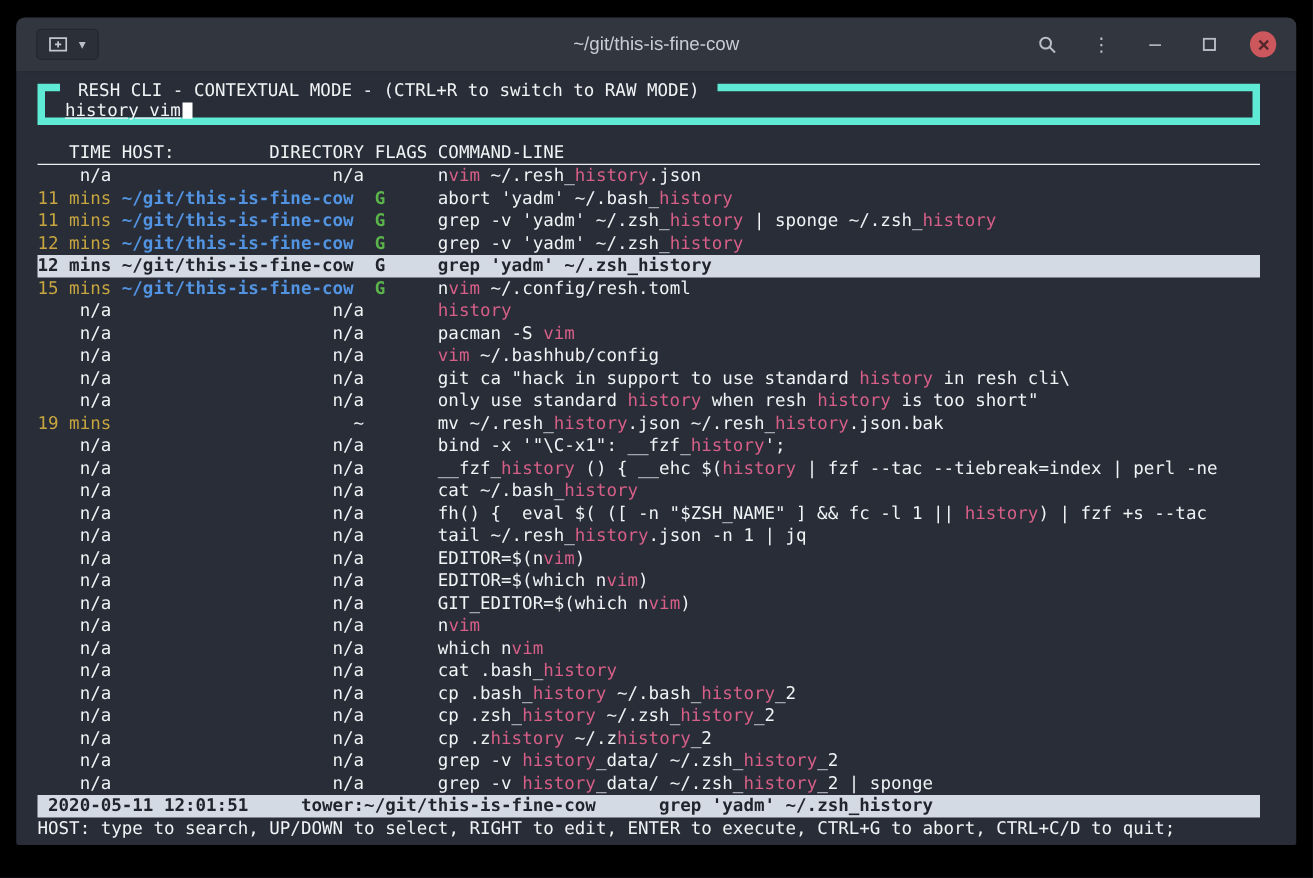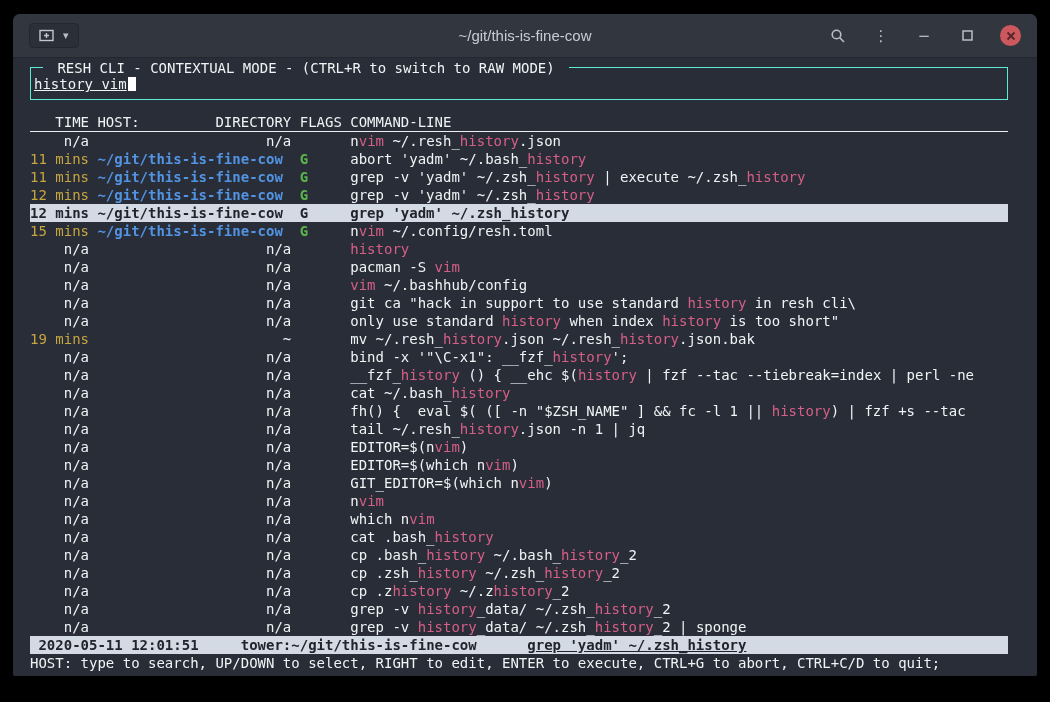--- a/index.html
+++ b/index.html
@@ -36,21 +36,21 @@
   .tb-icon-btn{background:none;border:none;cursor:pointer;display:flex;align-items:center;
     justify-content:center;width:20px;height:22px;color:var(--icon);}
   .kebab{font-size:15px;font-family:"DejaVu Sans",sans-serif;color:var(--icon);}
   .min-glyph{font-size:15px;color:var(--icon);font-family:"DejaVu Sans",sans-serif;}
   .close-btn{width:21px;height:21px;border-radius:50%;background:var(--close);
     border:none;display:flex;align-items:center;justify-content:center;cursor:pointer;}
 
   
   .content{padding:9px 29px 0 17px;color:var(--fg);font-size:14px;line-height:18px;}
 
-  .resh-box{position:relative;border:1px solid #5eead4;height:33px;margin-bottom:13px;}
+  .resh-box{position:relative;border:6px solid #5eead4;height:33px;margin-bottom:13px;padding-left:13px;}
   .resh-box-title{position:absolute;top:-9px;left:12px;background:var(--term-bg);
     padding:0 6px;white-space:pre;}
   .resh-input{padding:7px 0 0 3px;white-space:pre;text-decoration:underline;}
   .cursor{display:inline-block;width:8px;height:15px;background:#fff;
     vertical-align:-2px;margin-left:1px;}
 
   .tbl-header{height:19px;border-bottom:1px solid #eceef1;white-space:pre;}
   .row{height:18px;white-space:pre;overflow:hidden;}
   .row.selected{background:var(--sel-bg);color:var(--sel-fg);font-weight:bold;}
   .col-time{display:inline-block;width:7ch;text-align:right;}
@@ -68,21 +68,21 @@
   .h-time{display:inline-block;width:7ch;text-align:right;}
   .h-host{display:inline-block;width:23ch;margin-left:1ch;position:relative;}
   .h-dir{position:absolute;right:0;top:0;}
   .h-flags{display:inline-block;width:5ch;margin-left:1ch;}
   .h-cmd{margin-left:1ch;}
 
   .status-bar{background:var(--sel-bg);color:var(--sel-fg);font-weight:bold;
     height:18px;white-space:pre;}
   .sb-date{margin-left:1ch;text-align:right;}
   .sb-loc{margin-left:5ch;}
-  .sb-cmd{margin-left:6ch;text-decoration:underline;}
+  .sb-cmd{margin-left:6ch;}
   .help-line{height:18px;white-space:pre;}
 </style>
 </head>
 <body>
 
 <div class="window">
 
   <div class="titlebar">
     <div class="tb-left">
       <button class="newtab-btn">
@@ -137,29 +137,29 @@
     <div class="resh-box">
       <span class="resh-box-title"> RESH CLI - CONTEXTUAL MODE - (CTRL+R to switch to RAW MODE) </span>
       <div class="resh-input"><span>history vim</span><span class="cursor"></span></div>
     </div>
 
     <div class="tbl-header"><span class="h-time">TIME</span><span class="h-host"><span>HOST:</span><span class="h-dir">DIRECTORY</span></span><span class="h-flags">FLAGS</span><span class="h-cmd">COMMAND-LINE</span></div>
 
     <div>
         <div class="row"><span class="col-time">n/a</span><span class="col-hostdir dir">n/a</span><span class="col-flags"></span><span class="col-cmd"><span>n</span><span class="hl">vim</span><span> ~/.resh_</span><span class="hl">history</span><span>.json</span></span></div>
         <div class="row"><span class="col-time known">11 mins</span><span class="col-hostdir host">~/git/this-is-fine-cow</span><span class="col-flags">G</span><span class="col-cmd"><span>abort 'yadm' ~/.bash_</span><span class="hl">history</span></span></div>
-        <div class="row"><span class="col-time known">11 mins</span><span class="col-hostdir host">~/git/this-is-fine-cow</span><span class="col-flags">G</span><span class="col-cmd"><span>grep -v 'yadm' ~/.zsh_</span><span class="hl">history</span><span> | execute ~/.zsh_</span><span class="hl">history</span></span></div>
+        <div class="row"><span class="col-time known">11 mins</span><span class="col-hostdir host">~/git/this-is-fine-cow</span><span class="col-flags">G</span><span class="col-cmd"><span>grep -v 'yadm' ~/.zsh_</span><span class="hl">history</span><span> | sponge ~/.zsh_</span><span class="hl">history</span></span></div>
         <div class="row"><span class="col-time known">12 mins</span><span class="col-hostdir host">~/git/this-is-fine-cow</span><span class="col-flags">G</span><span class="col-cmd"><span>grep -v 'yadm' ~/.zsh_</span><span class="hl">history</span></span></div>
         <div class="row selected"><span class="col-time known">12 mins</span><span class="col-hostdir host">~/git/this-is-fine-cow</span><span class="col-flags">G</span><span class="col-cmd"><span>grep 'yadm' ~/.zsh_</span><span class="hl">history</span></span></div>
         <div class="row"><span class="col-time known">15 mins</span><span class="col-hostdir host">~/git/this-is-fine-cow</span><span class="col-flags">G</span><span class="col-cmd"><span>n</span><span class="hl">vim</span><span> ~/.config/resh.toml</span></span></div>
         <div class="row"><span class="col-time">n/a</span><span class="col-hostdir dir">n/a</span><span class="col-flags"></span><span class="col-cmd"><span class="hl">history</span></span></div>
         <div class="row"><span class="col-time">n/a</span><span class="col-hostdir dir">n/a</span><span class="col-flags"></span><span class="col-cmd"><span>pacman -S </span><span class="hl">vim</span></span></div>
         <div class="row"><span class="col-time">n/a</span><span class="col-hostdir dir">n/a</span><span class="col-flags"></span><span class="col-cmd"><span class="hl">vim</span><span> ~/.bashhub/config</span></span></div>
         <div class="row"><span class="col-time">n/a</span><span class="col-hostdir dir">n/a</span><span class="col-flags"></span><span class="col-cmd"><span>git ca "hack in support to use standard </span><span class="hl">history</span><span> in resh cli\</span></span></div>
-        <div class="row"><span class="col-time">n/a</span><span class="col-hostdir dir">n/a</span><span class="col-flags"></span><span class="col-cmd"><span>only use standard </span><span class="hl">history</span><span> when index </span><span class="hl">history</span><span> is too short"</span></span></div>
+        <div class="row"><span class="col-time">n/a</span><span class="col-hostdir dir">n/a</span><span class="col-flags"></span><span class="col-cmd"><span>only use standard </span><span class="hl">history</span><span> when resh </span><span class="hl">history</span><span> is too short"</span></span></div>
         <div class="row"><span class="col-time known">19 mins</span><span class="col-hostdir dir">~</span><span class="col-flags"></span><span class="col-cmd"><span>mv ~/.resh_</span><span class="hl">history</span><span>.json ~/.resh_</span><span class="hl">history</span><span>.json.bak</span></span></div>
         <div class="row"><span class="col-time">n/a</span><span class="col-hostdir dir">n/a</span><span class="col-flags"></span><span class="col-cmd"><span>bind -x '"\C-x1": __fzf_</span><span class="hl">history</span><span>';</span></span></div>
         <div class="row"><span class="col-time">n/a</span><span class="col-hostdir dir">n/a</span><span class="col-flags"></span><span class="col-cmd"><span>__fzf_</span><span class="hl">history</span><span> () { __ehc $(</span><span class="hl">history</span><span> | fzf --tac --tiebreak=index | perl -ne</span></span></div>
         <div class="row"><span class="col-time">n/a</span><span class="col-hostdir dir">n/a</span><span class="col-flags"></span><span class="col-cmd"><span>cat ~/.bash_</span><span class="hl">history</span></span></div>
         <div class="row"><span class="col-time">n/a</span><span class="col-hostdir dir">n/a</span><span class="col-flags"></span><span class="col-cmd"><span>fh() {  eval $( ([ -n "$ZSH_NAME" ] &amp;&amp; fc -l 1 || </span><span class="hl">history</span><span>) | fzf +s --tac</span></span></div>
         <div class="row"><span class="col-time">n/a</span><span class="col-hostdir dir">n/a</span><span class="col-flags"></span><span class="col-cmd"><span>tail ~/.resh_</span><span class="hl">history</span><span>.json -n 1 | jq</span></span></div>
         <div class="row"><span class="col-time">n/a</span><span class="col-hostdir dir">n/a</span><span class="col-flags"></span><span class="col-cmd"><span>EDITOR=$(n</span><span class="hl">vim</span><span>)</span></span></div>
         <div class="row"><span class="col-time">n/a</span><span class="col-hostdir dir">n/a</span><span class="col-flags"></span><span class="col-cmd"><span>EDITOR=$(which n</span><span class="hl">vim</span><span>)</span></span></div>
         <div class="row"><span class="col-time">n/a</span><span class="col-hostdir dir">n/a</span><span class="col-flags"></span><span class="col-cmd"><span>GIT_EDITOR=$(which n</span><span class="hl">vim</span><span>)</span></span></div>
         <div class="row"><span class="col-time">n/a</span><span class="col-hostdir dir">n/a</span><span class="col-flags"></span><span class="col-cmd"><span>n</span><span class="hl">vim</span></span></div>

